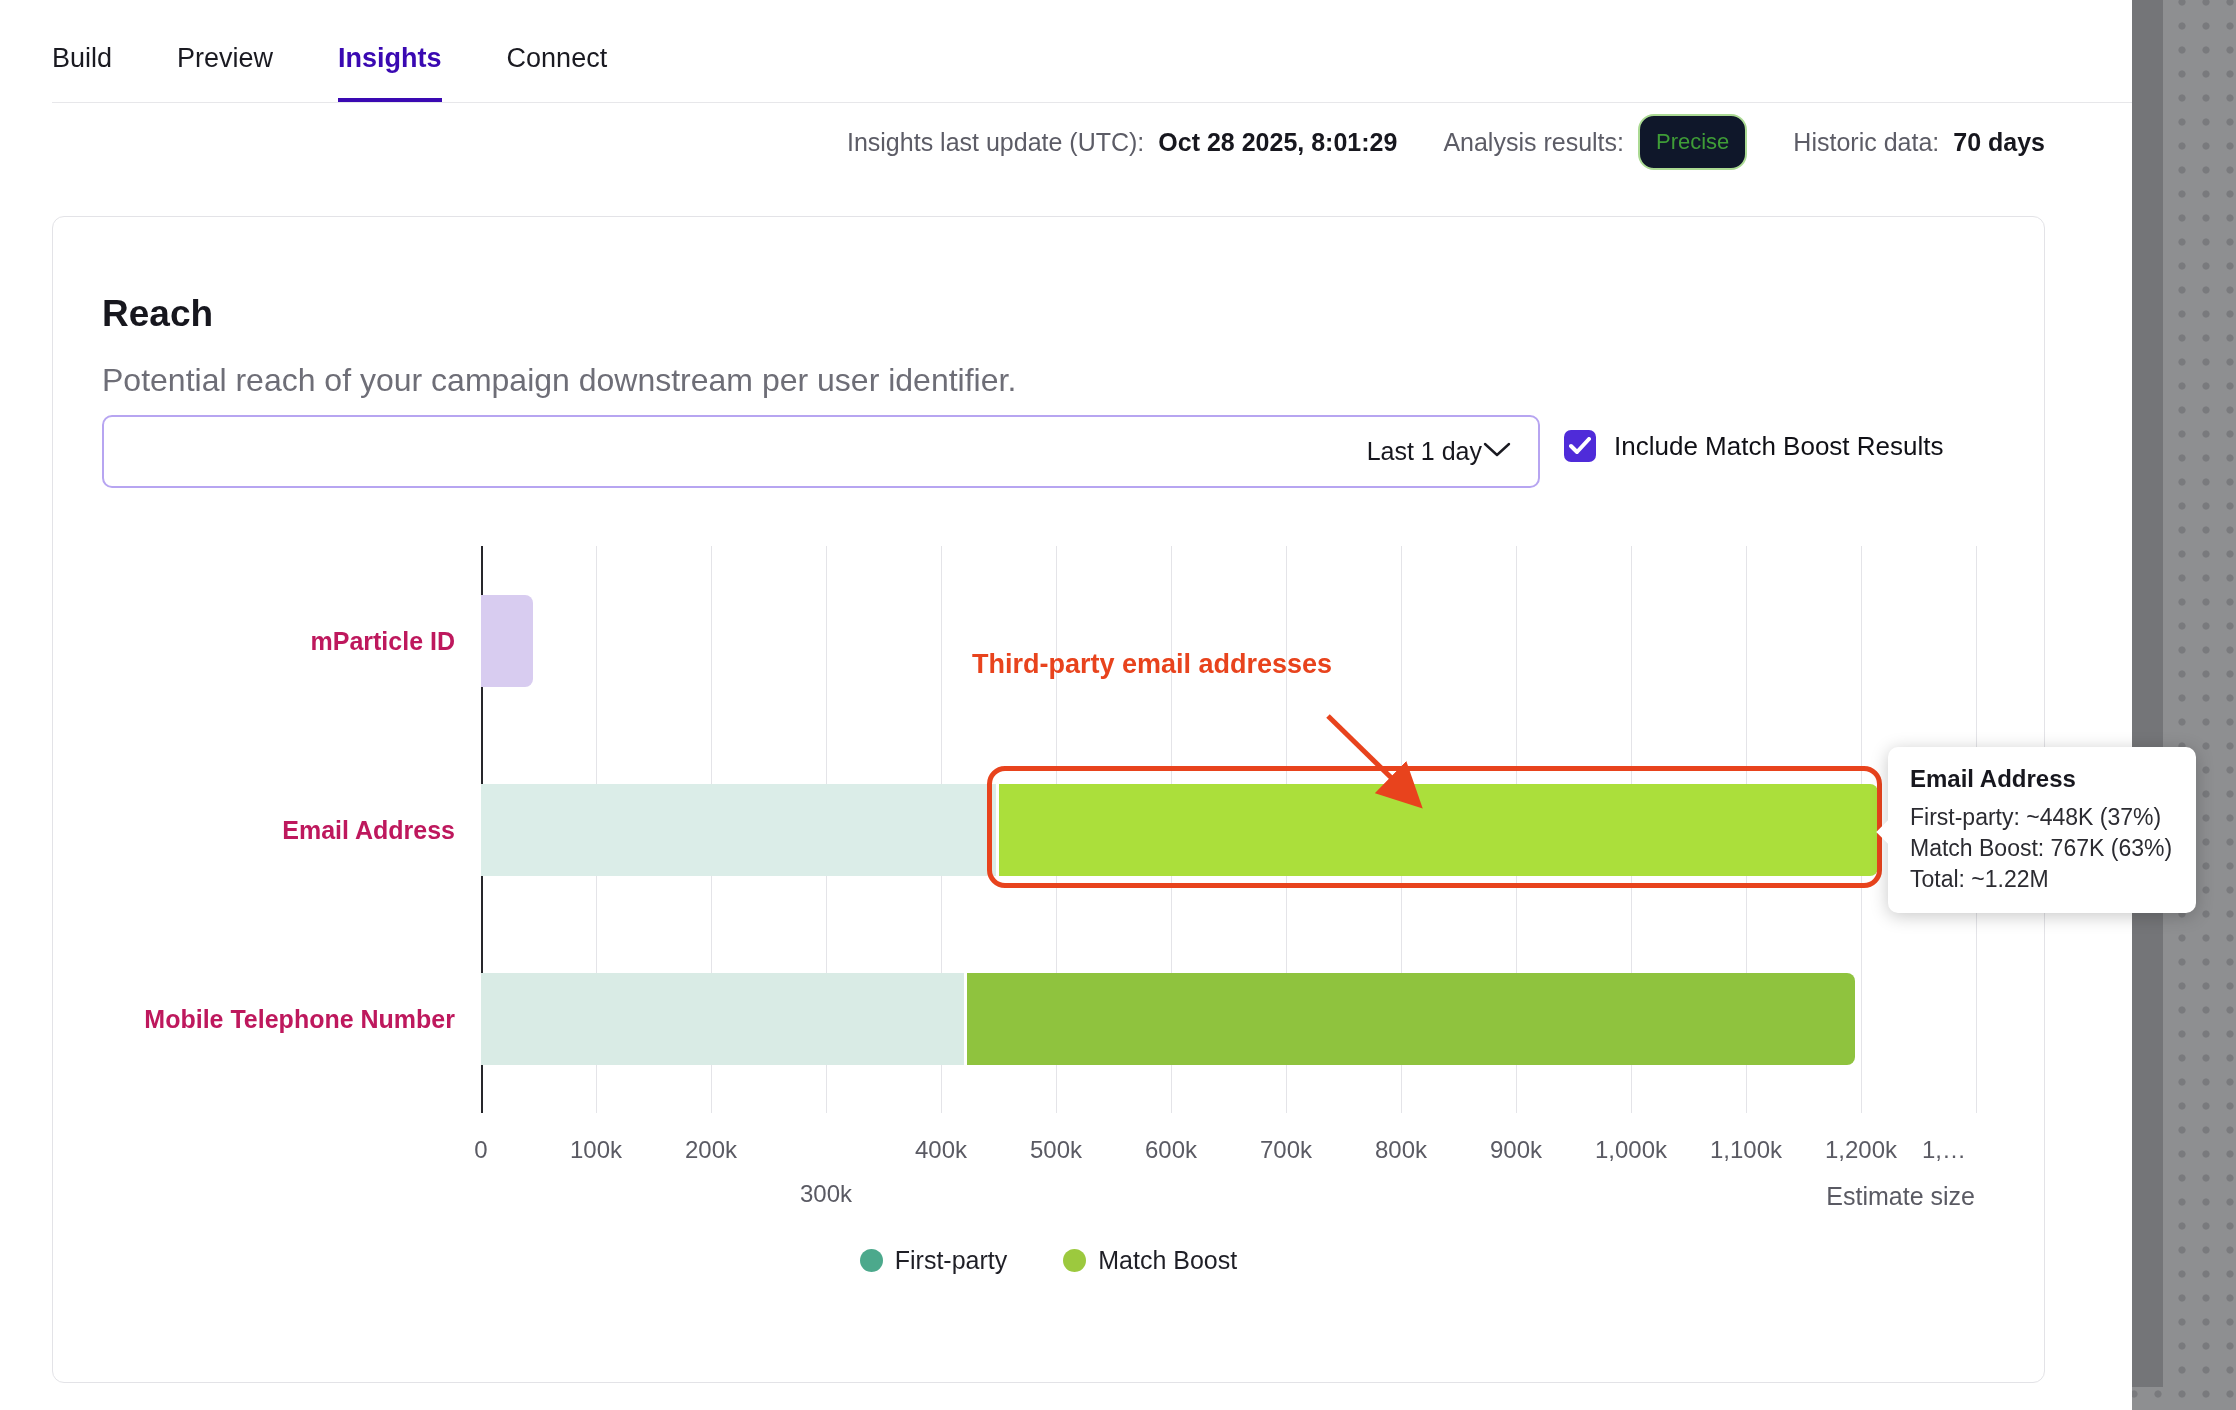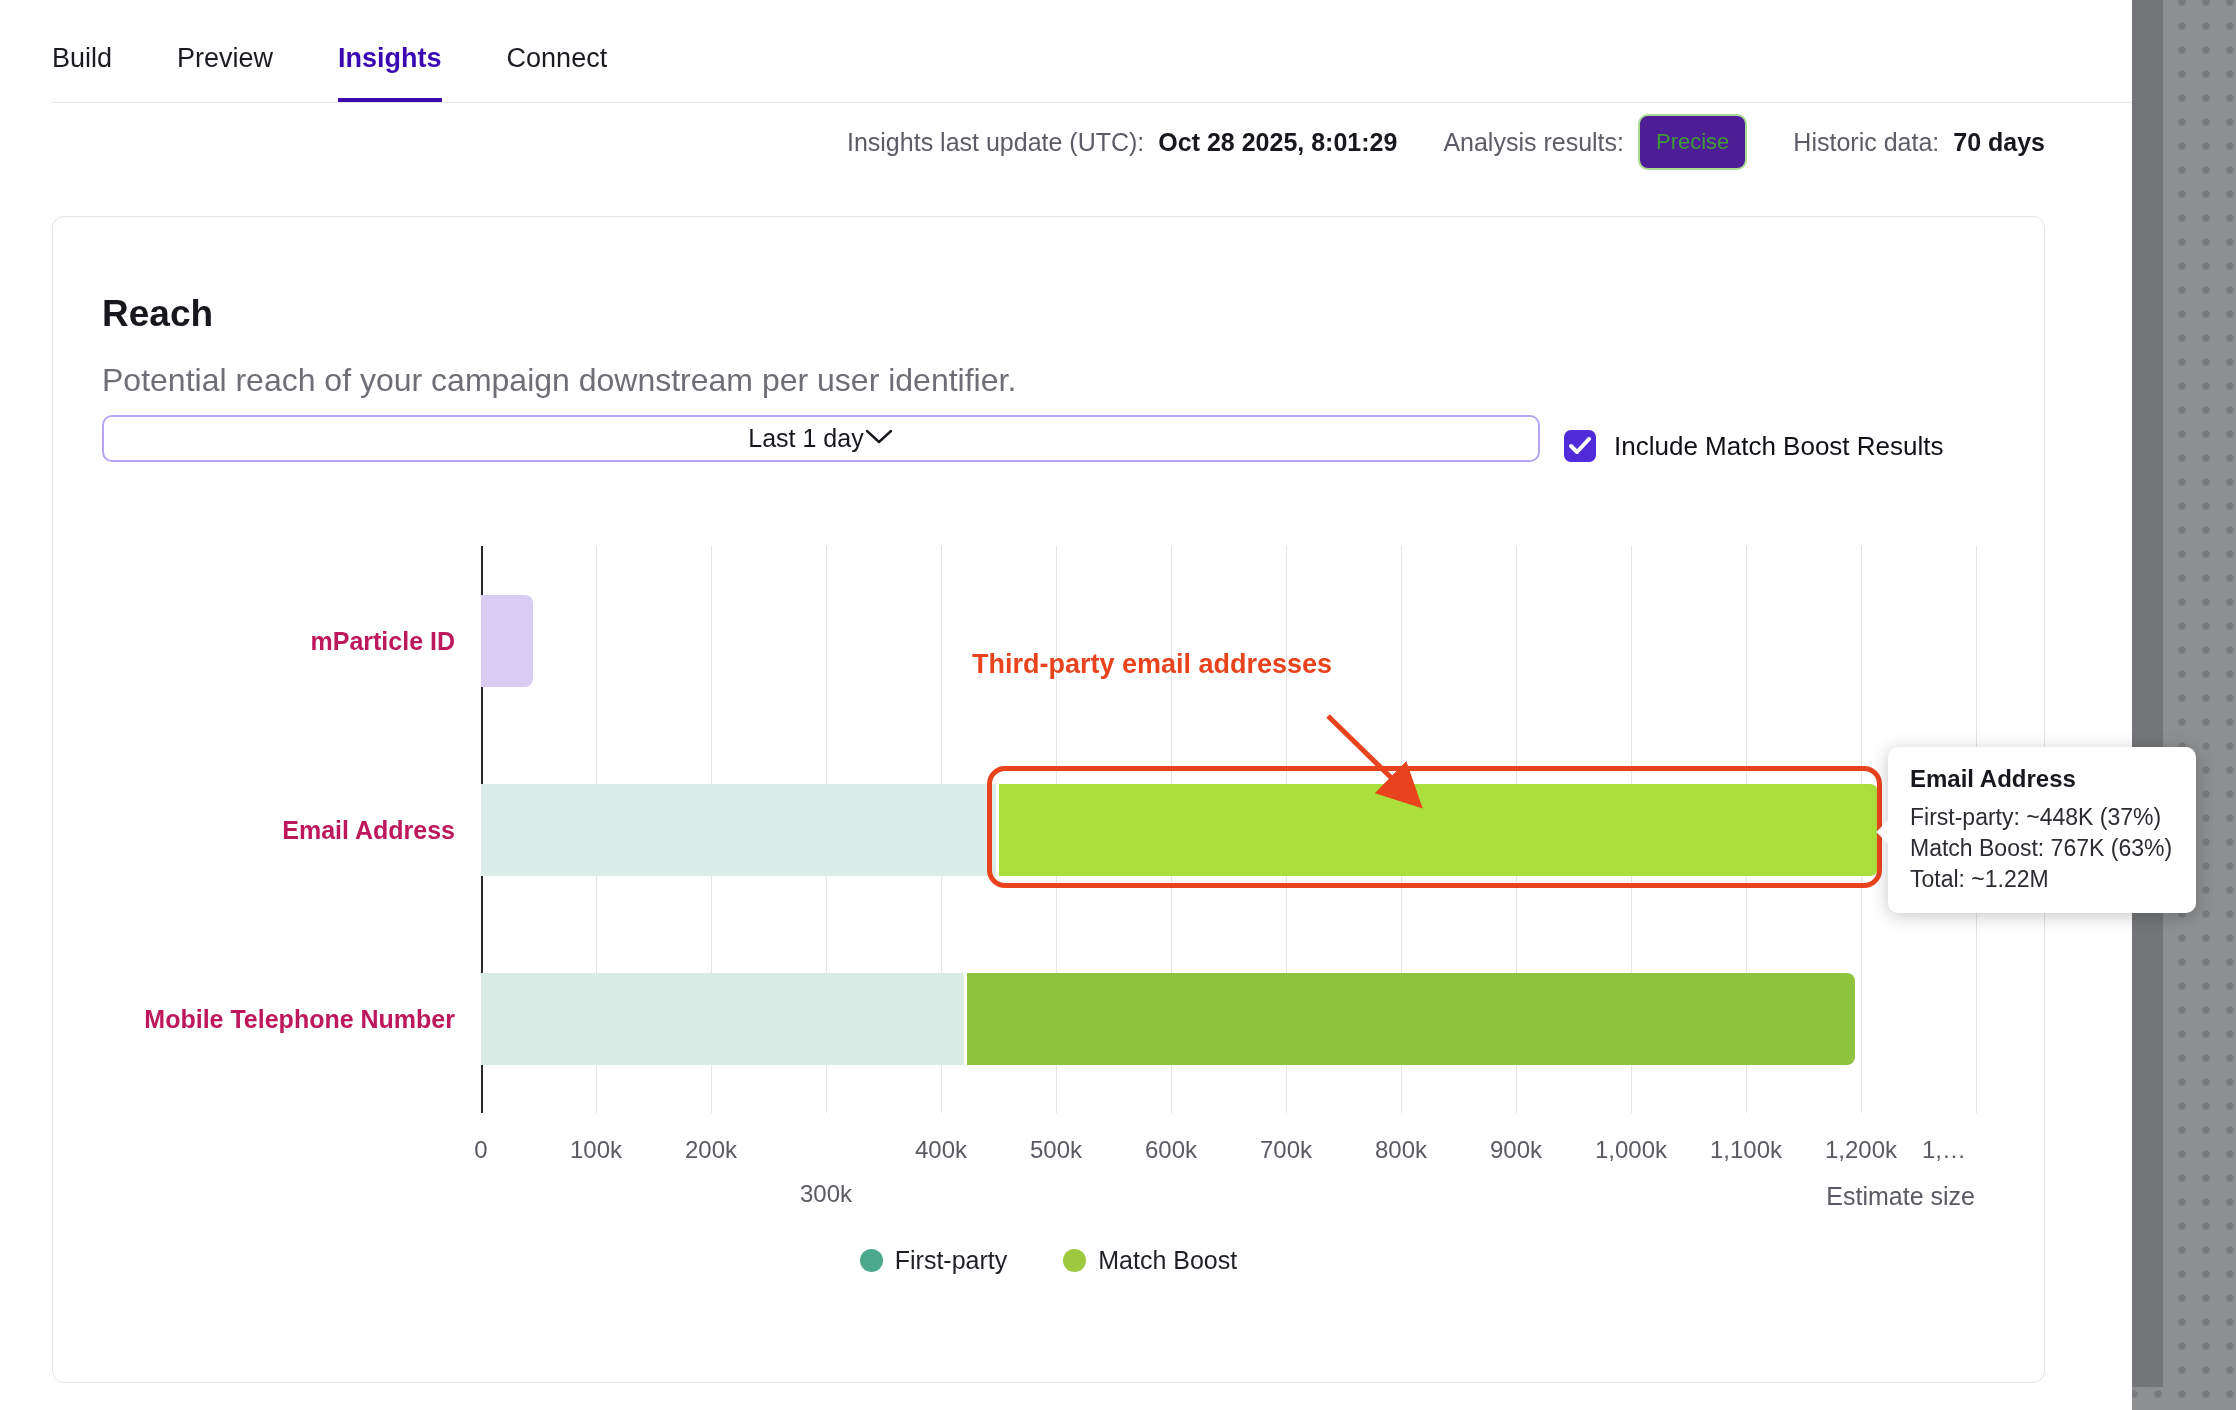--- a/index.html
+++ b/index.html
@@ -12,33 +12,33 @@
   .tab{display:flex;align-items:center;font-size:27px;font-weight:500;color:#1a1a21;
        border-bottom:4px solid transparent;box-sizing:border-box;padding-top:6px;cursor:pointer;}
   .tab.active{color:#3a09b2;font-weight:700;border-bottom-color:#3a09b2;}
 
   
   .status-row{position:absolute;top:116px;right:191px;height:52px;display:flex;
               align-items:center;gap:46px;font-size:25px;}
   .status-pair{display:flex;align-items:center;gap:14px;white-space:nowrap;}
   .status-label{color:#5c5c66;}
   .status-value{color:#17171e;font-weight:700;}
-  .badge{background:#4c1d95;border:2px solid #abda93;color:#3f9c37;font-size:22px;
-         padding:15px 16px;border-radius:10px;line-height:1;}
+  .badge{background:#0f172a;border:2px solid #abda93;color:#3f9c37;font-size:22px;
+         padding:15px 16px;border-radius:16px;line-height:1;}
 
   
   .card{position:absolute;left:52px;top:216px;width:1993px;height:1167px;
         border:1px solid #e3e3e7;border-radius:12px;box-sizing:border-box;background:#fff;}
   .card-title{position:absolute;left:102px;top:268px;font-size:37px;font-weight:700;color:#17171e;}
   .card-subtitle{position:absolute;left:102px;top:330px;font-size:32px;color:#6e6e77;}
 
   
-  .select{position:absolute;left:102px;top:415px;width:1438px;height:47px;box-sizing:border-box;
+  .select{position:absolute;left:102px;top:415px;width:1438px;height:73px;box-sizing:border-box;
           border:2px solid #b7a5f1;border-radius:10px;display:flex;align-items:center;
-          justify-content:center;padding:0 26px;cursor:pointer;background:#fff;}
+          justify-content:flex-end;padding:0 26px;cursor:pointer;background:#fff;}
   .select-value{font-size:25px;font-weight:500;color:#17171e;}
   .checkbox-row{position:absolute;left:1564px;top:430px;display:flex;align-items:center;gap:18px;cursor:pointer;}
   .checkbox{width:32px;height:32px;border-radius:7px;background:#4f2bd9;display:flex;
             align-items:center;justify-content:center;}
   .checkbox-label{font-size:26px;font-weight:500;color:#101016;}
 
   
   .gridline{position:absolute;width:1px;background:#e4e4e8;}
   .axis-line{position:absolute;width:2px;background:#26262b;}
   .bar-seg{position:absolute;}

